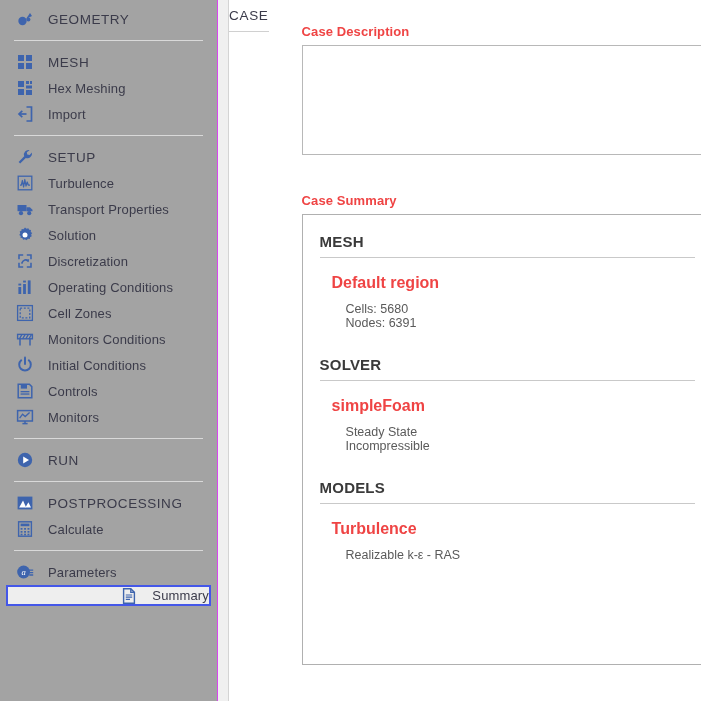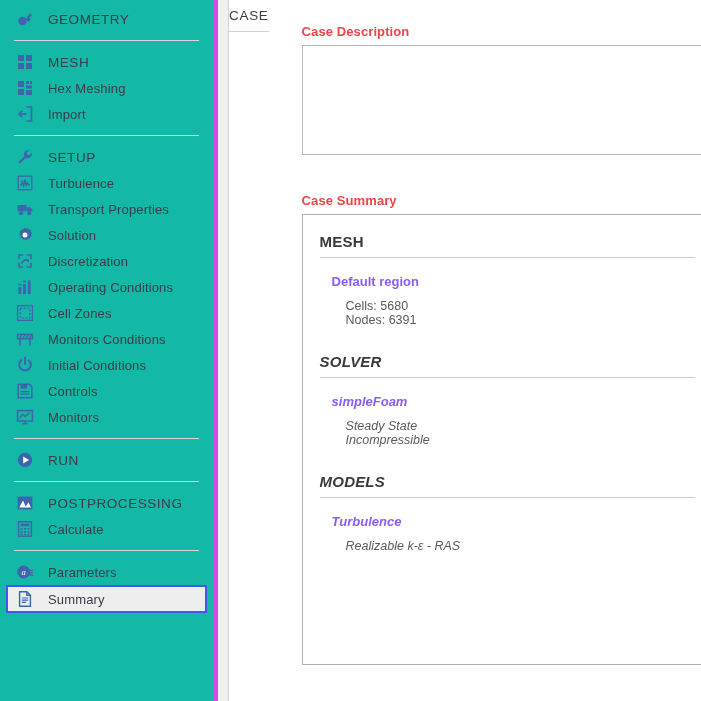--- a/index.html
+++ b/index.html
@@ -18,22 +18,22 @@
     position: absolute;
     inset: 0;
     display: flex;
     background: #f0f0f0;
   }
 
   
   #sidebar {
     width: 218px;
     height: 701px;
-    background: #14b8a6;
-    border-right: 5px solid #d946ef;
+    background: #a3a3a3;
+    border-right: 1px solid #d946ef;
     box-sizing: border-box;
     overflow: hidden;
     flex: 0 0 218px;
   }
   .nav-list { padding: 0; margin: 0; list-style: none; }
 
   .nav-item {
     display: flex;
     align-items: center;
     height: 26px;
@@ -60,21 +60,22 @@
   .nav-item.header .lbl {
     font-size: 13.5px;
     letter-spacing: .55px;
     color: #3b3b4a;
   }
   .nav-item.selected {
     background: #eeeeee;
     border: 2px solid #4457e8;
     margin: 0 6px;
     padding-left: 6px;
-    height: 28px;
+    height: 21px;
+    justify-content: flex-end;
   }
   .divider {
     height: 1px;
     background: #d9d9d9;
     margin: 8px 14px 8px 14px;
   }
   .gap { height: 6px; }
 
   
   .ico svg { display: block; }
@@ -139,33 +140,33 @@
   #summary-label { margin-top: 38px; }
   #summary-box {
     width: 411px;
     height: 451px;
     border: 1px solid #b0b0b0;
     box-sizing: border-box;
     background: #ffffff;
     padding: 18px 17px 0 17px;
     overflow: hidden;
   }
-  .sum-section + .sum-section { margin-top: 26px; font-style: italic; }
+  .sum-section + .sum-section { margin-top: 26px; }
   .sum-title {
     font-size: 15px;
     font-weight: bold;
     color: #3a3a3a;
     letter-spacing: .2px;
     padding-bottom: 7px;
     border-bottom: 1px solid #c9c9c9;
   }
   .sum-sub {
-    font-size: 13px;
+    font-size: 16px;
     font-weight: bold;
-    color: #8b5cf6;
+    color: #ef4444;
     margin-top: 16px;
     padding-left: 12px;
   }
   .sum-line {
     font-size: 12.5px;
     color: #5a5a5a;
     padding-left: 26px;
   }
   .sum-sub + .sum-line { margin-top: 10px; }
 </style>

